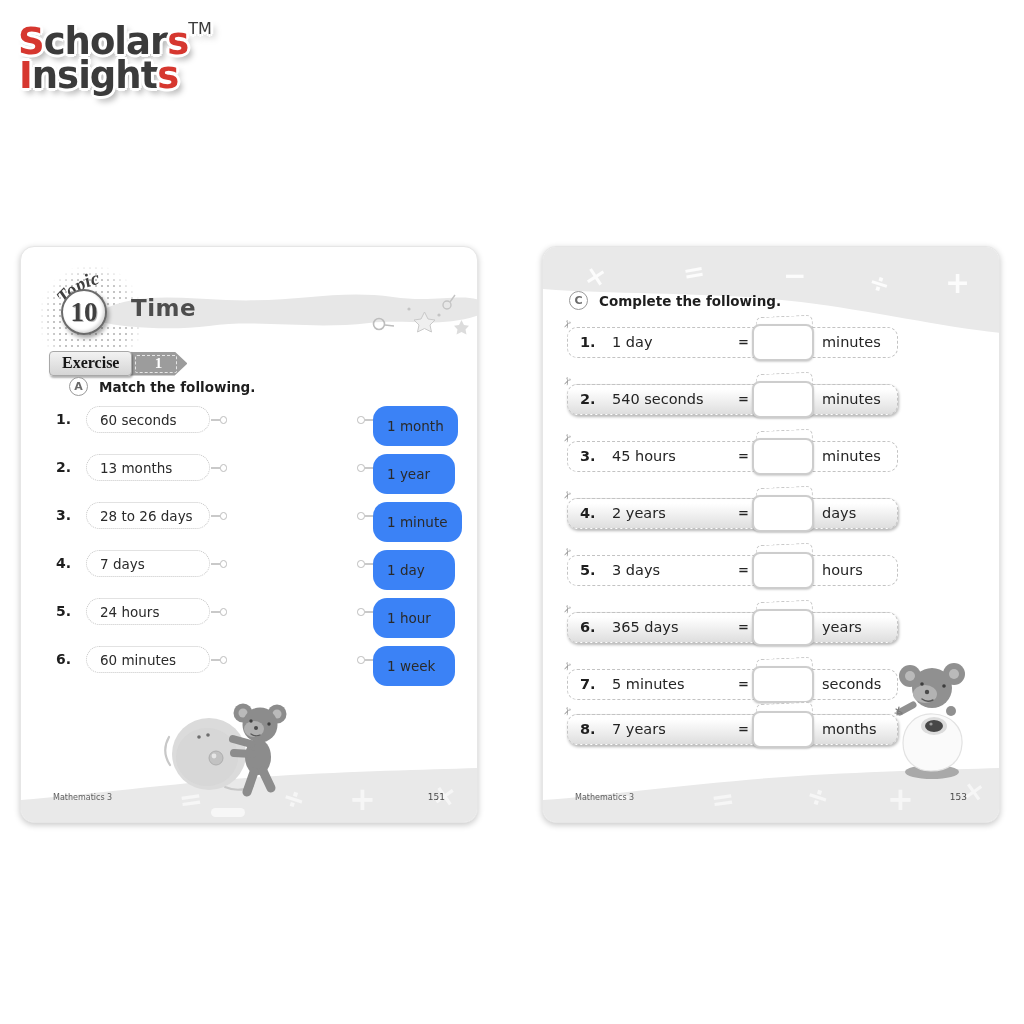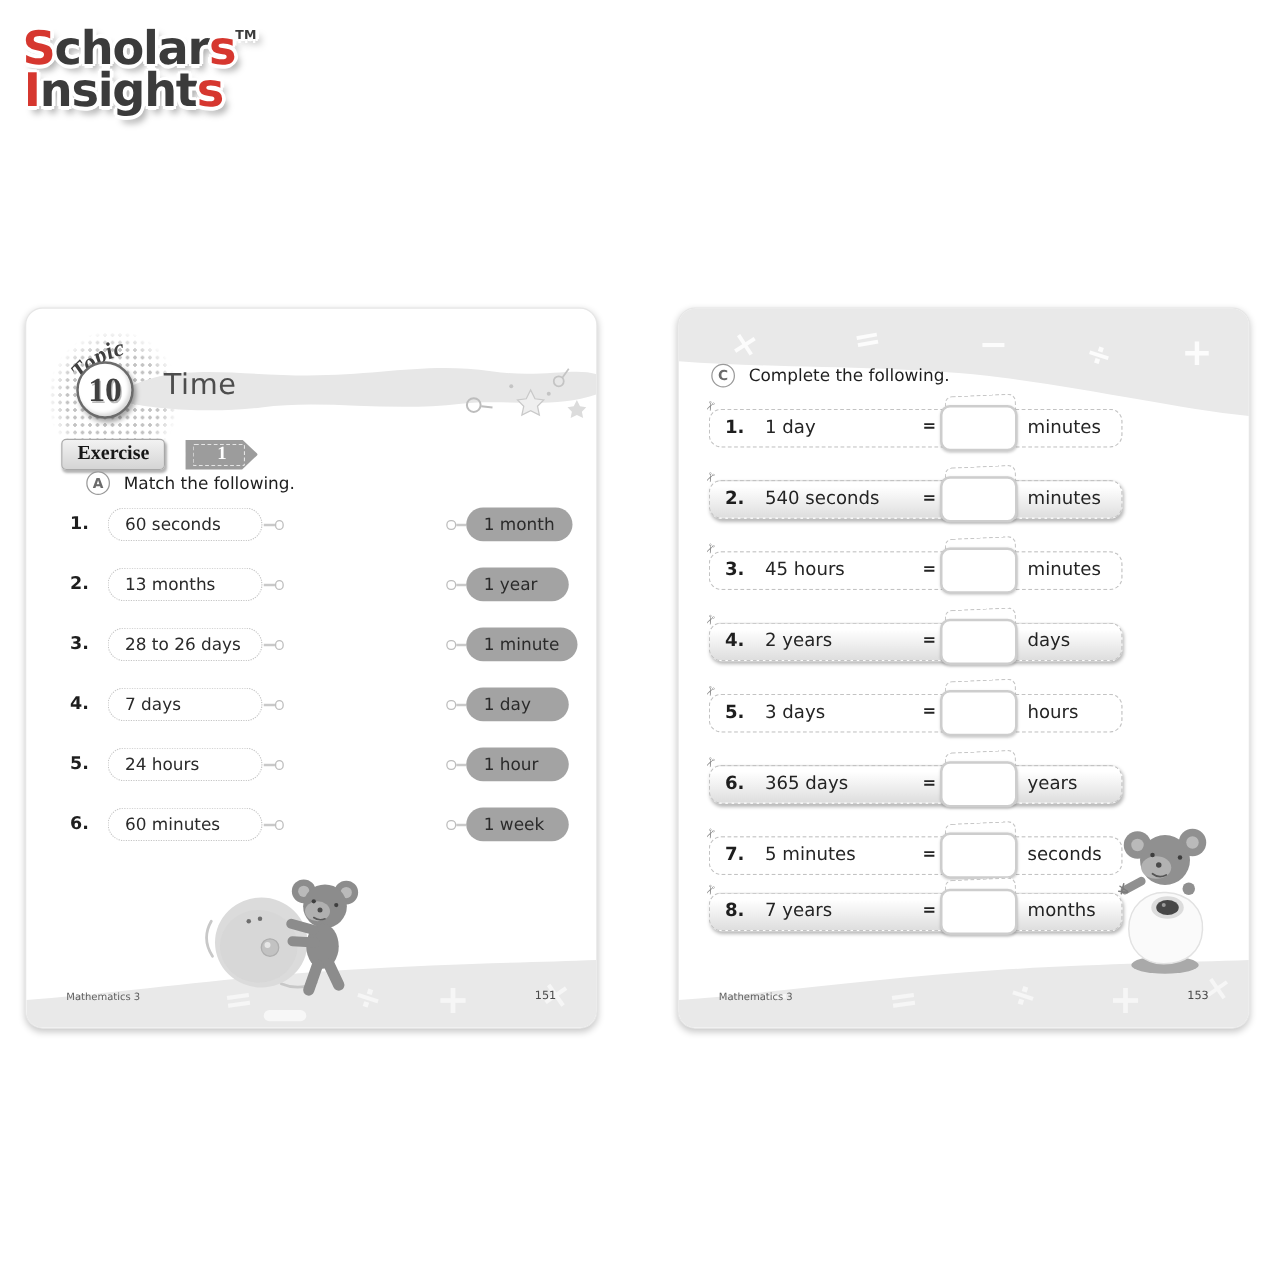--- a/index.html
+++ b/index.html
@@ -11,21 +11,21 @@
     background:#EC2E7D; clip-path:polygon(34px 0,100% 0,100% 100%,0 100%);
     display:flex; align-items:center; justify-content:center; }
   .banner-title { color:#fff; font-size:30px; font-weight:bold; letter-spacing:0.5px; padding-left:60px; }
 
   .logo { position:absolute; top:10px; left:18px; line-height:38px;
     font-weight:bold; font-size:37px; letter-spacing:-1px;
     text-shadow:-2px -2px 0 #fff, 2px -2px 0 #fff, -2px 2px 0 #fff, 2px 2px 0 #fff,
                 -3px 0 0 #fff, 3px 0 0 #fff, 0 -3px 0 #fff, 0 3px 0 #fff,
                 4px 5px 6px rgba(0,0,0,0.35); }
   .logo .red { color:#D6372F; } .logo .dark { color:#3B3B3B; }
-  .logo .tm { font-size:10px; letter-spacing:0; vertical-align:20px; color:#3B3B3B; font-weight:bold; }
+  .logo .tm { font-size:16px; letter-spacing:0; vertical-align:20px; color:#3B3B3B; font-weight:normal; }
   .logo .line2 { display:block; margin-left:1px; margin-top:-4px; }
 
   
   .page { position:absolute; top:246px; width:458px; height:577px; background:#fff;
     border:1px solid #E6E6E6; border-radius:14px; overflow:hidden;
     box-shadow:0 2px 6px rgba(0,0,0,0.22); }
   #left-page { left:20px; } #right-page { left:542px; }
 
   .band-svg { position:absolute; left:0; width:458px; z-index:0; }
   .band-sym { position:absolute; color:#F6F6F6; font-weight:bold; z-index:1; }
@@ -39,47 +39,47 @@
     background-image:radial-gradient(#C3C3C3 1.3px, transparent 1.45px);
     background-size:6px 6px;
     -webkit-mask-image:radial-gradient(ellipse at 50% 50%, #000 52%, transparent 72%);
             mask-image:radial-gradient(ellipse at 50% 50%, #000 52%, transparent 72%); }
   .topic-arch { position:absolute; left:24px; top:18px; width:110px; height:60px; z-index:2; }
   .topic-circle { position:absolute; left:40px; top:42px; width:46px; height:46px; border-radius:50%;
     background:#fff; border:2px solid #6B6B6B; box-shadow:2px 3px 4px rgba(0,0,0,0.35), inset -2px -2px 3px rgba(0,0,0,0.15);
     display:flex; align-items:center; justify-content:center;
     font-family:"Liberation Serif", serif; font-weight:bold; font-size:27px; color:#3F3F3F; z-index:2;
     text-shadow:1px 1px 0 #bbb; }
-  .page-title { position:absolute; left:110px; top:48px; font-size:23px; font-weight:normal; color:#4D4D4D; z-index:2; letter-spacing:0.5px; }
+  .page-title { position:absolute; left:110px; top:48px; font-size:23px; font-weight:bold; color:#4D4D4D; z-index:2; letter-spacing:0.5px; }
   .title-wave { position:absolute; left:70px; top:34px; width:390px; height:62px; z-index:1; }
 
-  .exercise-wrap { position:absolute; left:28px; top:104px; display:flex; align-items:center; z-index:2;gap:19px; }
+  .exercise-wrap { position:absolute; left:28px; top:104px; display:flex; align-items:center; z-index:2; }
   .exercise-box { background:linear-gradient(#F2F2F2,#D5D5D5); border:1px solid #A8A8A8; border-radius:4px;
     padding:2px 12px 3px; font-family:"Liberation Serif", serif; font-weight:bold; font-size:16px; color:#161616;
     box-shadow:1px 2px 2px rgba(0,0,0,0.3); z-index:2; }
   .exercise-arrow { position:relative; width:58px; height:24px; margin-left:-3px; background:#9C9C9C;
     clip-path:polygon(14% 0,78% 0,100% 50%,78% 100%,0 100%,0 0); display:flex; align-items:center; justify-content:center;
     font-family:"Liberation Serif", serif; font-weight:bold; font-size:15px; color:#fff; z-index:1; }
   .exercise-arrow::after { content:""; position:absolute; inset:3px 10px 3px 6px; border:1px dashed rgba(255,255,255,0.75); border-radius:2px; }
 
   .section-line { position:absolute; display:flex; align-items:center; gap:11px; z-index:2; }
   .circle-letter { width:19px; height:19px; border-radius:50%; border:1.6px solid #9A9A9A; color:#6A6A6A;
     background:#fff; display:flex; align-items:center; justify-content:center; font-size:11px; font-weight:bold; }
-  .section-text { font-size:13.5px; font-weight:normal; color:#1E1E1E; }
+  .section-text { font-size:13.5px; font-weight:bold; color:#1E1E1E; }
 
   
   .match-row { position:absolute; left:0; width:458px; height:28px; z-index:2; }
   .match-num { position:absolute; left:35px; top:5px; font-size:14px; font-weight:bold; color:#1E1E1E; }
   .pill-left { position:absolute; left:65px; top:0; width:124px; height:27px; background:#fff;
     border:1.6px dotted #C6C6C6; border-radius:14px; display:flex; align-items:center; padding-left:13px;
     font-size:13.5px; color:#2A2A2A; }
   .plug-l { position:absolute; left:190px; top:10px; width:16px; height:8px; display:flex; align-items:center; }
   .plug-l::before { content:""; flex:1; height:1.6px; background:#C9C9C9; }
   .plug-l::after { content:""; width:5.5px; height:5.5px; border:1.6px solid #BDBDBD; border-radius:50%; background:#fff; }
-  .pill-right { position:absolute; left:352px; top:0; min-width:82px; height:27px; background:#a3a3a3;
+  .pill-right { position:absolute; left:352px; top:0; min-width:82px; height:40px; background:#3b82f6;
     border-radius:14px; display:flex; align-items:center; padding:0 14px; font-size:13.5px; color:#2A2A2A; }
   .plug-r { position:absolute; left:336px; top:10px; width:16px; height:8px; display:flex; align-items:center; }
   .plug-r::before { content:""; width:5.5px; height:5.5px; border:1.6px solid #BDBDBD; border-radius:50%; background:#fff; }
   .plug-r::after { content:""; flex:1; height:1.6px; background:#C9C9C9; }
 
   
   .item-strip { position:absolute; left:24px; width:331px; height:31px;
     border:1.5px dashed #C3C3C3; border-radius:10px; background:#fff; z-index:2; }
   .item-strip.shaded { background:linear-gradient(180deg,#ffffff 15%,#DEDEDE 100%);
     box-shadow:1px 2px 3px rgba(0,0,0,0.28); }

